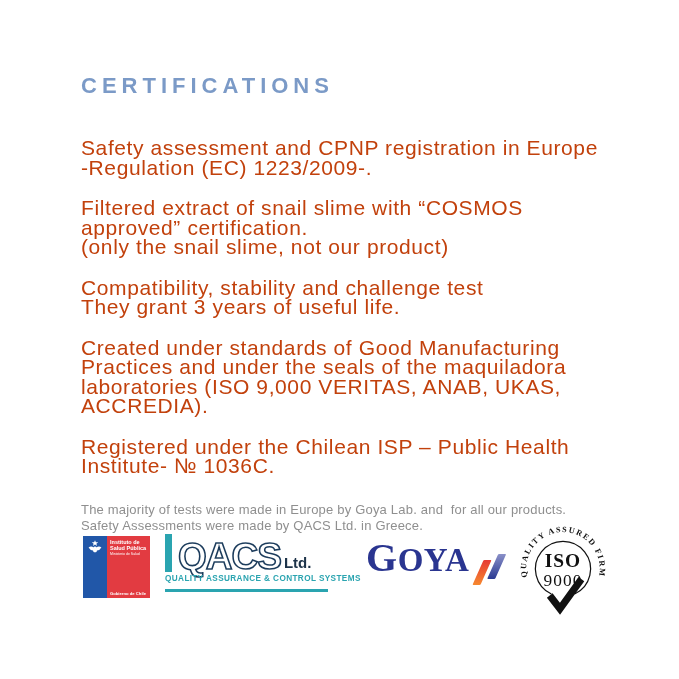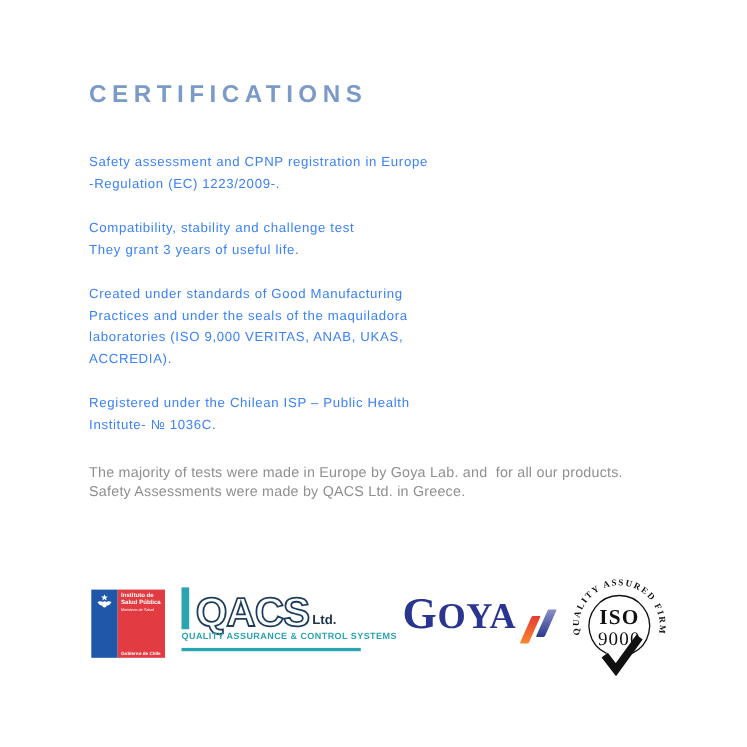--- a/index.html
+++ b/index.html
@@ -11,23 +11,23 @@
   .title {
     margin:0 0 39px 0;
     font-size:22px; font-weight:700;
     letter-spacing:5px;
     color:#7b9ac7;
     line-height:27px;
   }
 
   .para {
     margin:0 0 21px 0;
-    font-size:12px; line-height:19.5px;
+    font-size:21px; line-height:19.5px;
     letter-spacing:0.6px;
-    color:#3b82f6;
+    color:#c2410c;
     white-space:pre-wrap;
   }
 
   .footnote {
     margin:26px 0 4px 0;
     font-size:13px; line-height:16.5px;
     letter-spacing:0.2px;
     color:#8f8f8f;
     white-space:pre-wrap;
   }
@@ -44,21 +44,21 @@
 
   
   .qacs-logo { position:absolute; left:165px; top:11px; width:170px; }
   .qacs-top { display:flex; align-items:flex-end; }
   .qacs-bar { width:7px; height:38px; background:#2aa4b0; margin-right:6px; }
   .qacs-acronym {
     font-size:37px; font-weight:700; line-height:30px;
     color:#ffffff; -webkit-text-stroke:1.6px #1c3c5c;
     letter-spacing:-1px;
   }
-  .qacs-ltd { font-size:12px; font-weight:700; color:#1d3349; margin-left:3px; line-height:18px; }
+  .qacs-ltd { font-size:15px; font-weight:700; color:#1d3349; margin-left:3px; line-height:18px; }
   .qacs-tagline { margin-top:2px; font-size:8.2px; font-weight:700; letter-spacing:0.4px; color:#2aa4b0; white-space:nowrap; }
   .qacs-underline { margin-top:6px; width:163px; height:2.5px; background:#2aa4b0; }
 
   
   .goya-logo { position:absolute; left:366px; top:17px; display:flex; align-items:flex-start; }
   .goya-wordmark {
     font-family:"Liberation Serif", serif;
     font-size:33px; font-weight:700; line-height:36px;
     color:#2a3590; letter-spacing:0.5px;
   }
@@ -75,20 +75,23 @@
 </head>
 <body>
 
 <div class="page">
 
   <div class="content">
     <h1 class="title">CERTIFICATIONS</h1>
 
     <p class="para">Safety assessment and CPNP registration in Europe
 -Regulation (EC) 1223/2009-.</p>
+    <p class="para">Filtered extract of snail slime with “COSMOS
+approved” certification.
+(only the snail slime, not our product)</p>
     <p class="para">Compatibility, stability and challenge test
 They grant 3 years of useful life.</p>
     <p class="para">Created under standards of Good Manufacturing
 Practices and under the seals of the maquiladora
 laboratories (ISO 9,000 VERITAS, ANAB, UKAS,
 ACCREDIA).</p>
     <p class="para">Registered under the Chilean ISP – Public Health
 Institute- № 1036C.</p>
 
     <p class="footnote">The majority of tests were made in Europe by Goya Lab. and  for all our products.

